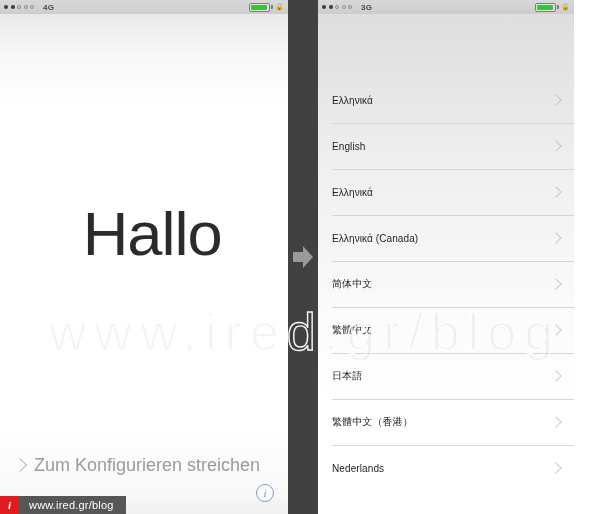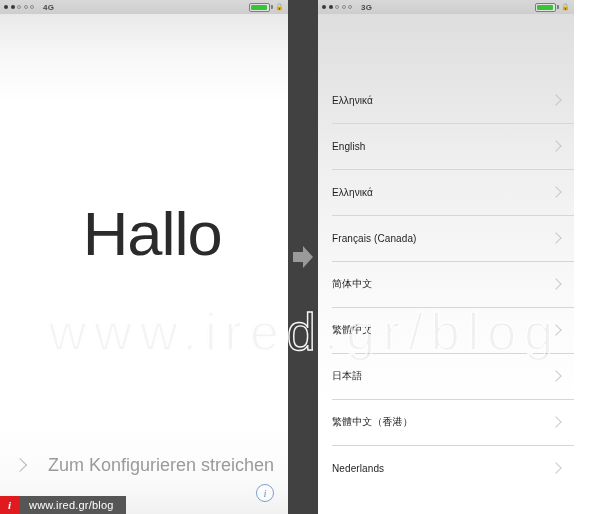--- a/index.html
+++ b/index.html
@@ -51,21 +51,21 @@
     display:flex; align-items:center; justify-content:center;
   }
   #hello-text {
     font-size:62px; font-weight:300; color:#2b2b2b;
     letter-spacing:-1px; line-height:1;
     font-family:"Liberation Sans", sans-serif;
     transform:scaleX(1.02);
   }
   #swipe-row {
     position:absolute; left:14px; bottom:38px;
-    display:flex; align-items:center; gap:23px;
+    display:flex; align-items:center; gap:9px;
   }
   #swipe-chevron {
     width:11px; height:18px; position:relative; opacity:.62;
   }
   #swipe-chevron::before {
     content:""; position:absolute; left:1px; top:3px;
     width:9px; height:9px;
     border-top:1.6px solid #8d8d8d; border-right:1.6px solid #8d8d8d;
     transform:rotate(45deg);
   }
@@ -229,21 +229,21 @@
           </div>
           <div class="lang-row">
             <span class="lang-label">English</span>
             <span class="row-chevron"></span>
           </div>
           <div class="lang-row">
             <span class="lang-label">Ελληνικά</span>
             <span class="row-chevron"></span>
           </div>
           <div class="lang-row">
-            <span class="lang-label">Français (Canada)</span>
+            <span class="lang-label">Ελληνικά (Canada)</span>
             <span class="row-chevron"></span>
           </div>
           <div class="lang-row">
             <span class="lang-label">简体中文</span>
             <span class="row-chevron"></span>
           </div>
           <div class="lang-row">
             <span class="lang-label">繁體中文</span>
             <span class="row-chevron"></span>
           </div>

